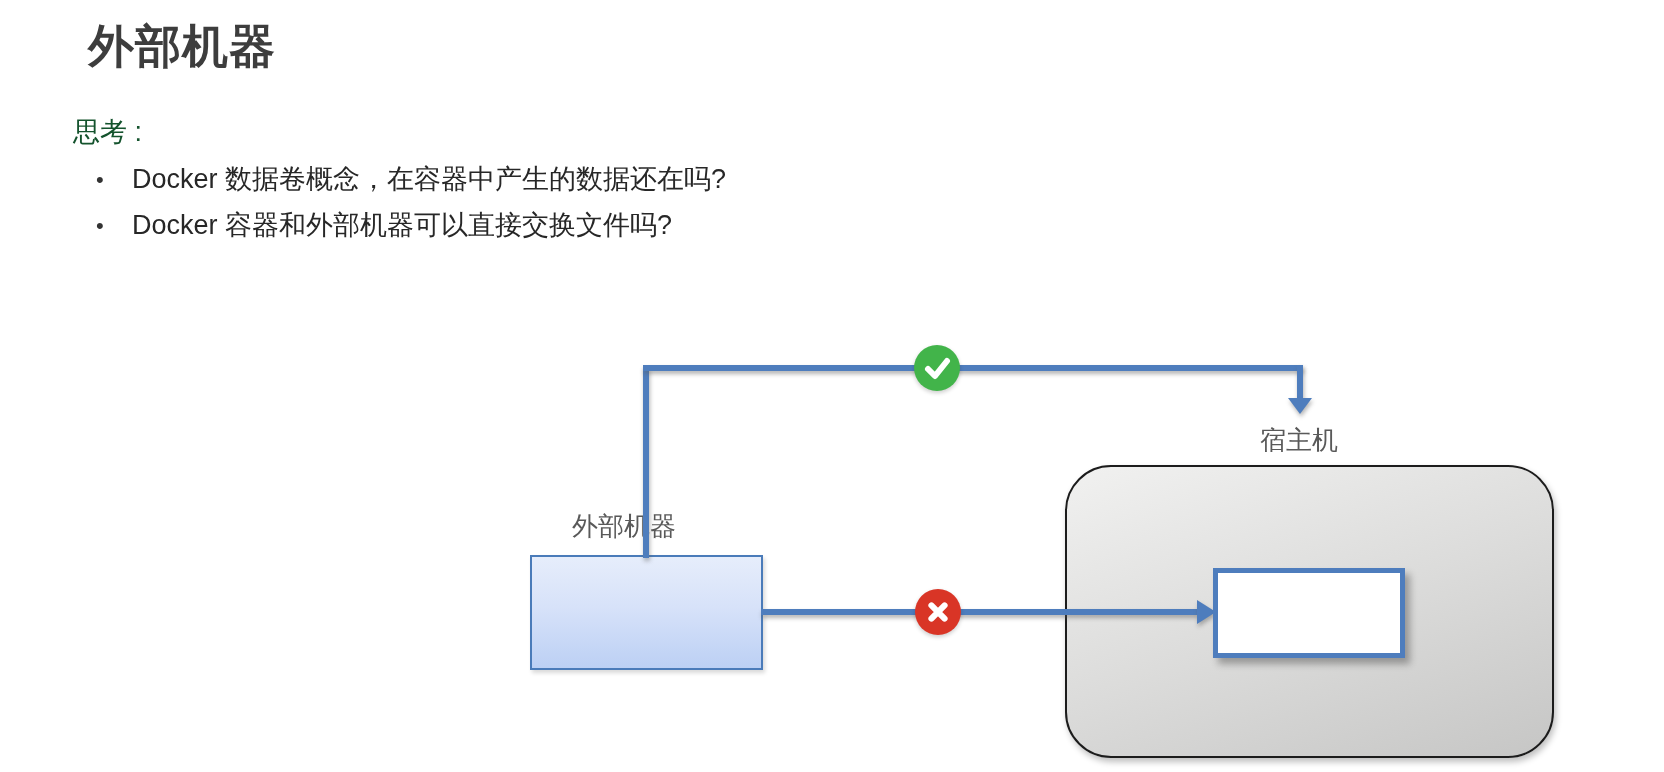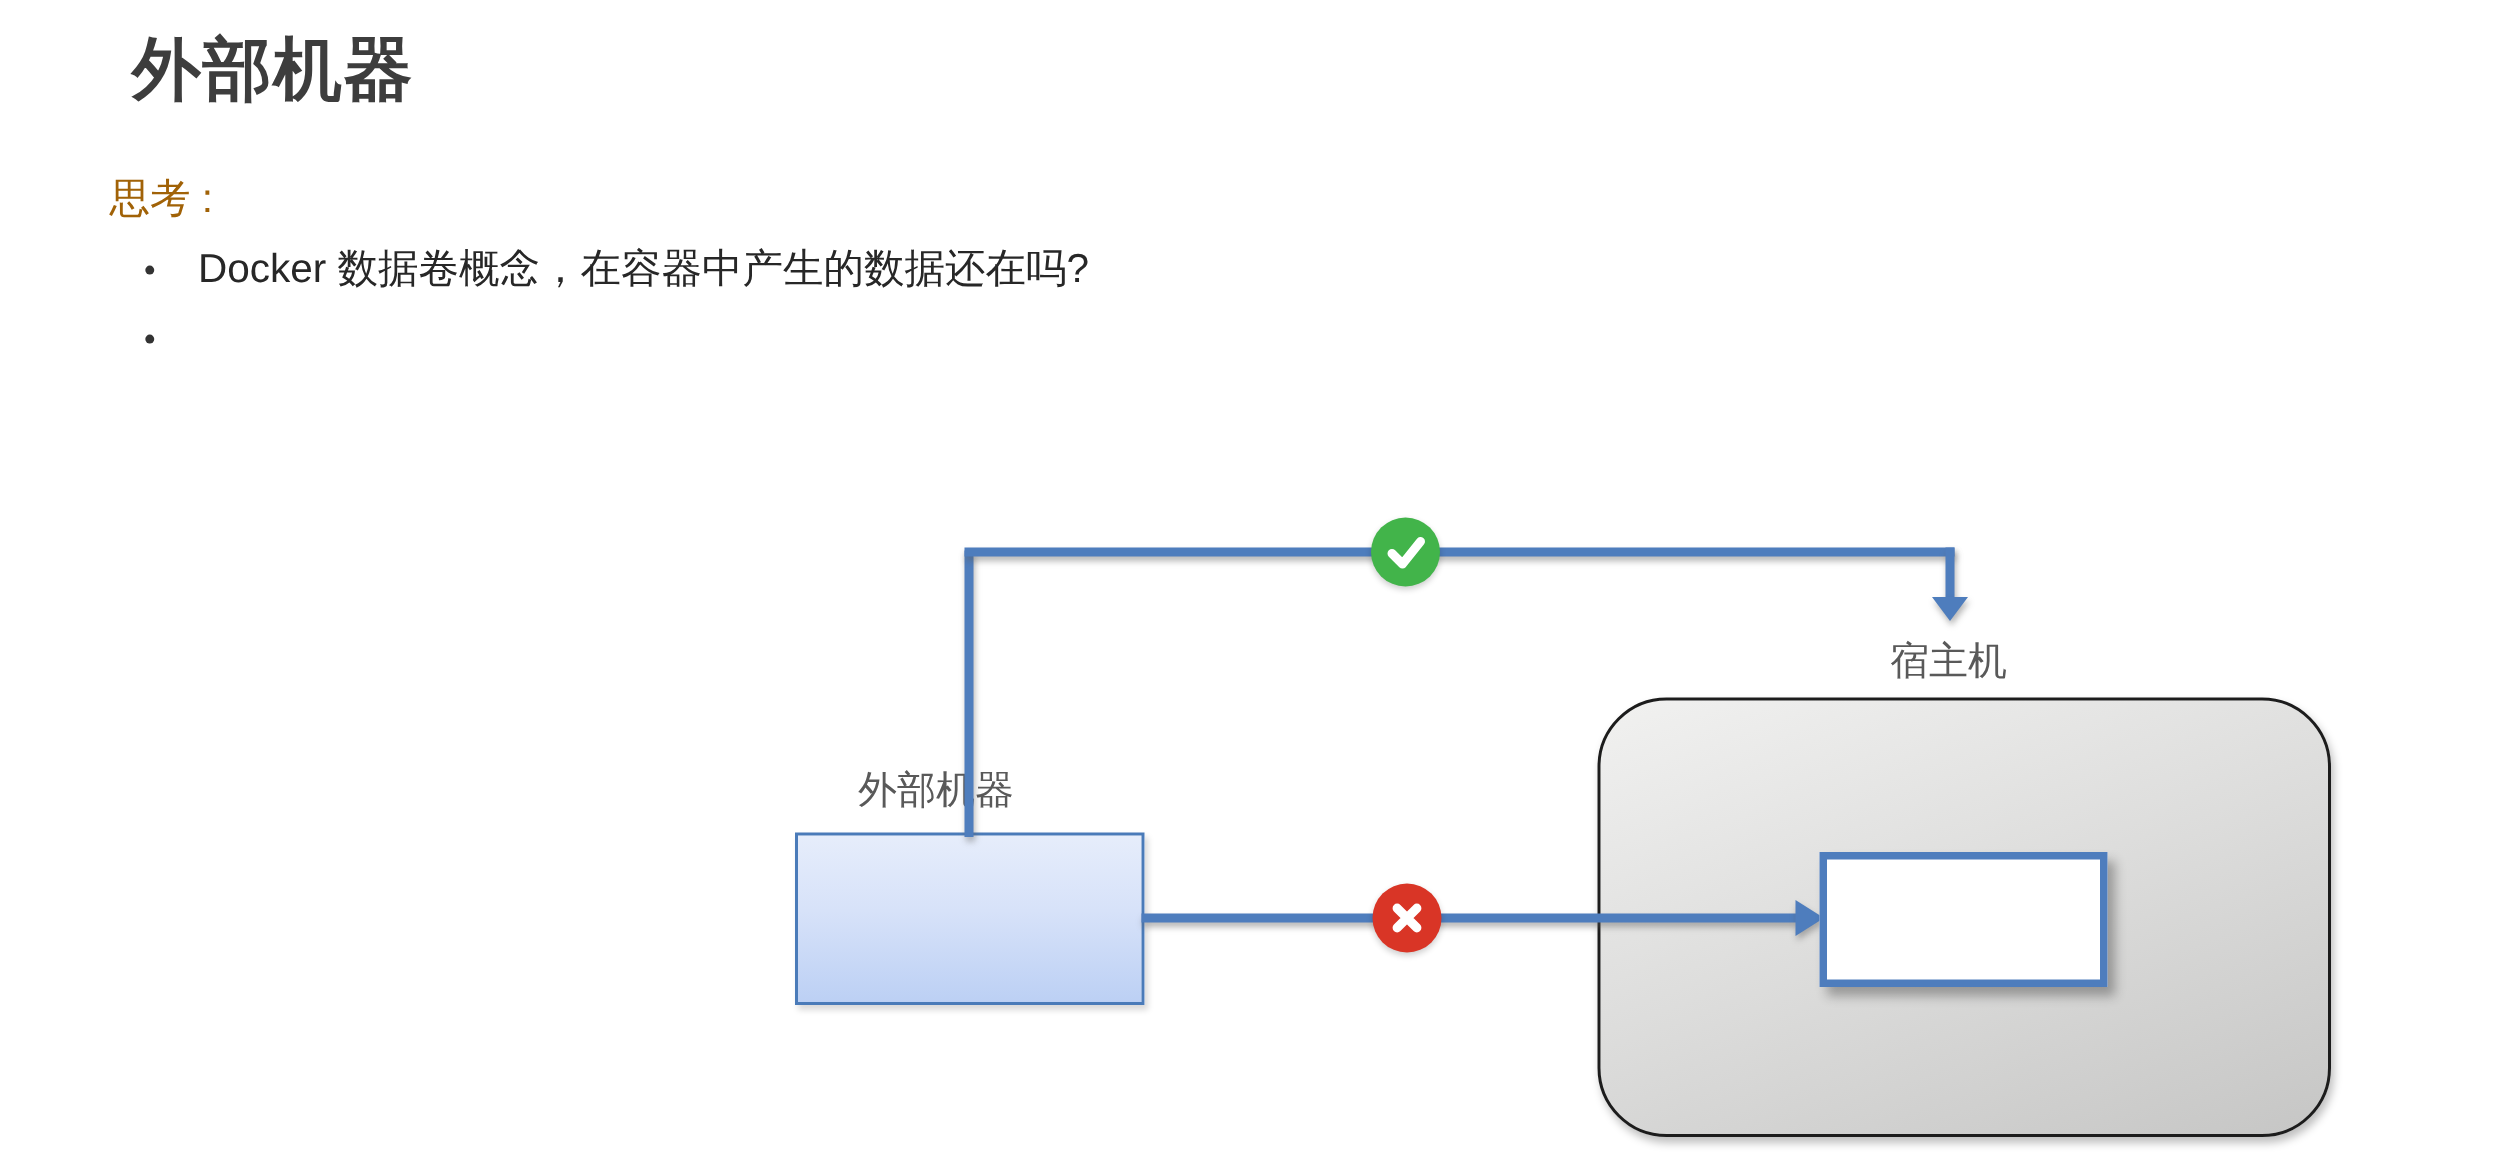--- a/index.html
+++ b/index.html
@@ -5,21 +5,21 @@
   html,body{margin:0;padding:0;background:#ffffff;}
   .slide{
     position:relative;width:1664px;height:772px;background:#ffffff;overflow:hidden;
     font-family:"Liberation Sans",sans-serif;
   }
   .title{
     position:absolute;left:88px;top:16px;font-size:46px;font-weight:700;
     color:#3d3d3d;letter-spacing:1px;
   }
   .think-label{
-    position:absolute;left:73px;top:114px;font-size:27px;color:#a16207;
+    position:absolute;left:73px;top:114px;font-size:27px;color:#14532d;
   }
   .bullets{position:absolute;left:96px;top:164px;}
   .bullet-row{display:flex;align-items:flex-start;margin-bottom:15px;}
   .bullet-marker{width:36px;font-size:22px;color:#333;padding-top:3px;}
   .bullet-text{font-size:27px;color:#272727;line-height:31px;white-space:nowrap;}
 
   
   .lbl{position:absolute;font-size:26px;color:#595959;text-align:center;width:200px;z-index:1;}
   .lbl-ext{left:524px;top:509px;}
   .lbl-host{left:1199px;top:423px;}
@@ -76,20 +76,21 @@
 
   <div class="think-label">思考 :</div>
 
   <div class="bullets">
     <div class="bullet-row">
       <span class="bullet-marker">•</span>
       <span class="bullet-text">Docker 数据卷概念，在容器中产生的数据还在吗?</span>
     </div>
     <div class="bullet-row">
       <span class="bullet-marker">•</span>
+      <span class="bullet-text">Docker 容器和外部机器可以直接交换文件吗?</span>
     </div>
   </div>
 
   <div class="lbl lbl-host">宿主机</div>
   <div class="lbl lbl-ext">外部机器</div>
   <div class="lbl lbl-container">容器</div>
 
   <div class="ext-box"></div>
   <div class="host-box"></div>
   <div class="container-box"></div>

